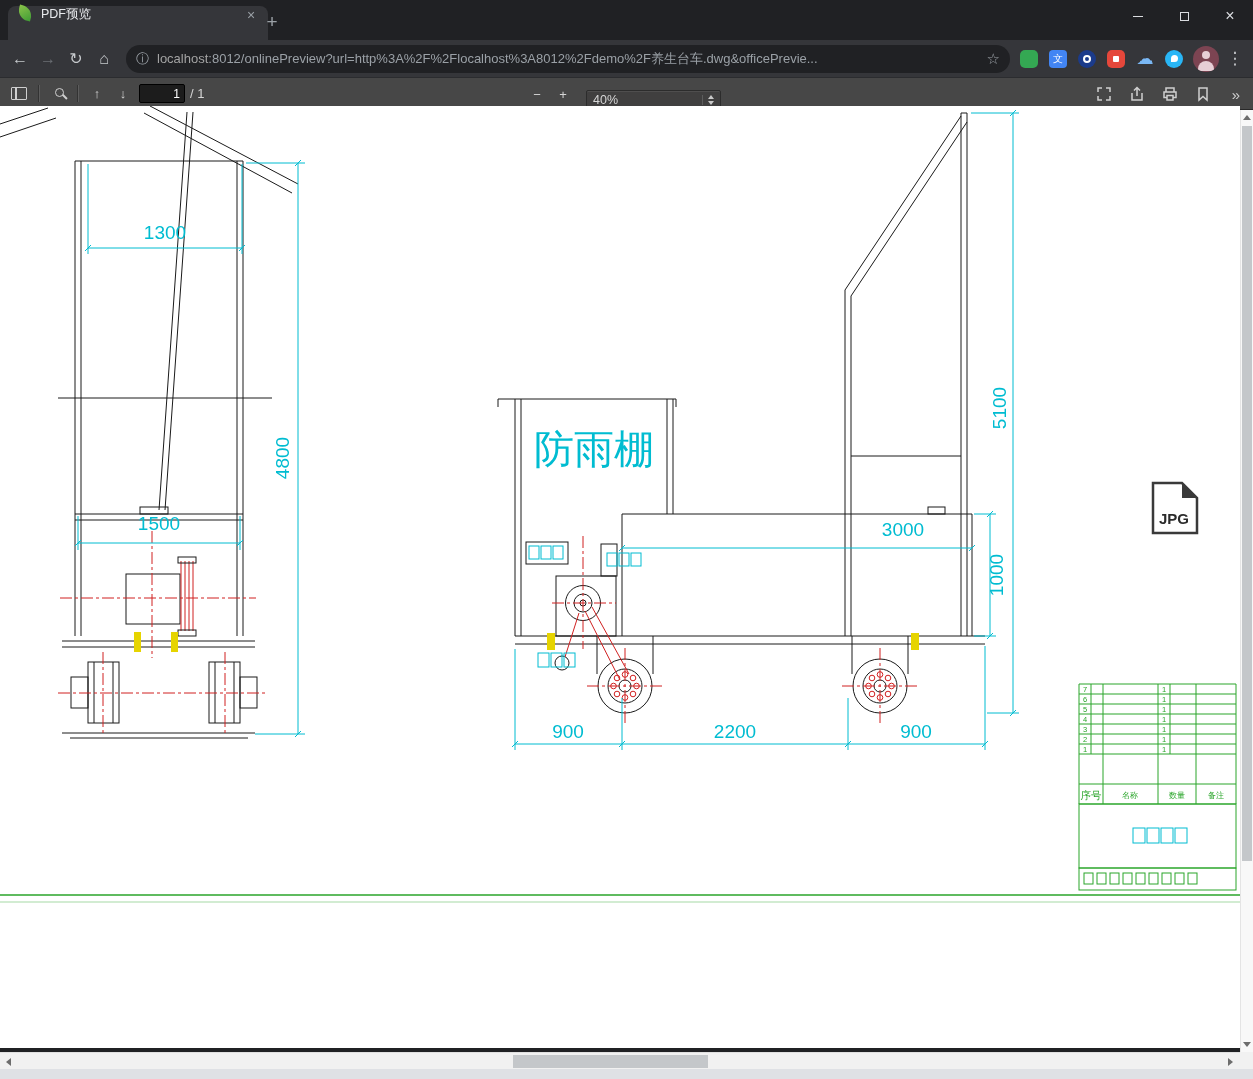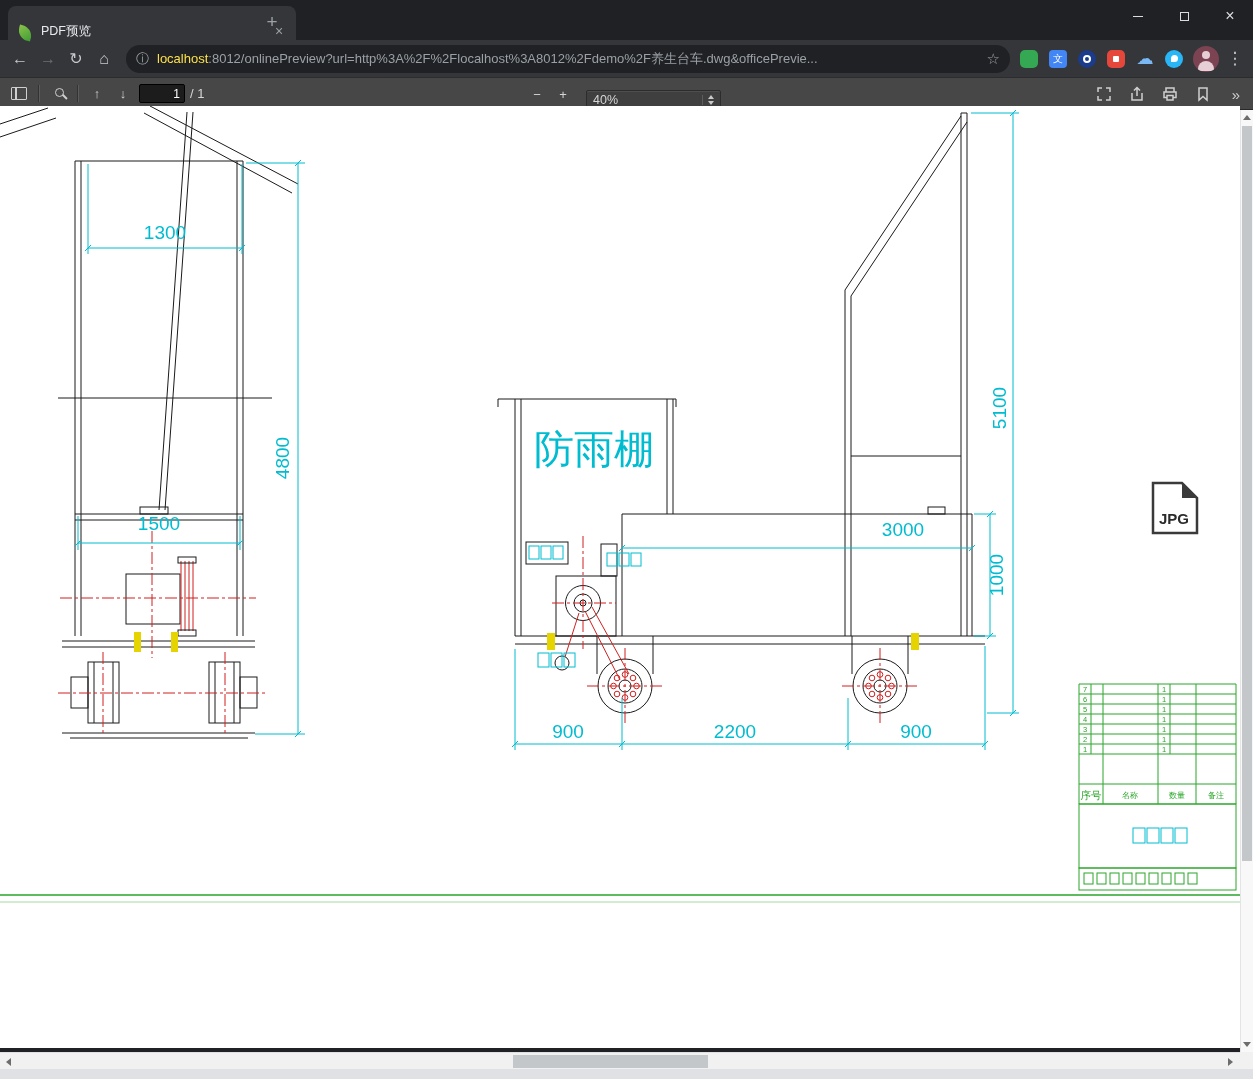--- a/index.html
+++ b/index.html
@@ -2,22 +2,22 @@
 <html><head>
 <meta charset="utf-8">
 <style>
   * { margin:0; padding:0; box-sizing:border-box; }
   html,body { width:1253px; height:1079px; overflow:hidden; background:#202124;
               font-family:"Liberation Sans", sans-serif; }
   .window { position:relative; width:1253px; height:1079px; }
 
   
   .tabstrip { position:relative; height:40px; background:#202124; }
-  .tab { position:absolute; left:8px; top:6px; width:288px; height:34px;
-         background:#35363a; border-radius:8px 8px 0 0; display:flex; align-items:flex-end;
+  .tab { position:absolute; left:8px; top:6px; width:260px; height:34px;
+         background:#35363a; border-radius:8px 8px 0 0; display:flex; align-items:flex-start;
          padding:0 8px 0 10px; }
   .leaf { width:14px; height:14px; background:linear-gradient(135deg,#8bc34a,#3f9c35);
           border-radius:0 80% 0 80%; transform:rotate(15deg); flex:0 0 auto; }
   .tab-title { color:#e8eaed; font-size:12.5px; margin-left:9px; flex:1;
                white-space:nowrap; overflow:hidden; }
   .tab-close { color:#9aa0a6; font-size:14px; width:18px; height:18px; line-height:18px;
                text-align:center; border-radius:50%; }
   .newtab { position:absolute; left:258px; top:9px; width:28px; height:28px; color:#9aa0a6;
             font-size:19px; line-height:26px; text-align:center; border-radius:50%; }
   .wincontrols { position:absolute; right:0; top:0; height:32px; display:flex; }
@@ -30,21 +30,21 @@
   
   .navbar { height:38px; background:#35363a; display:flex; align-items:center; padding:0 6px;
             border-bottom:1px solid #2b2c2f; }
   .navbtn { width:28px; height:28px; display:flex; align-items:center; justify-content:center;
             color:#c6c9cc; font-size:16px; border-radius:50%; flex:0 0 auto; }
   .navbtn.disabled { color:#6b6f74; }
   .omnibox { flex:1; height:28px; background:#202124; border-radius:14px; margin:0 8px;
              display:flex; align-items:center; padding:0 10px; min-width:0; }
   .info-icon { color:#9aa0a6; font-size:13px; margin-right:8px; flex:0 0 auto; }
   .urltext { font-size:13px; color:#9aa0a6; white-space:nowrap; overflow:hidden; flex:1; }
-  .urltext .host { color:#fde047; }
+  .urltext .host { color:#a3a3a3; }
   .star { color:#9aa0a6; font-size:15px; margin-left:8px; flex:0 0 auto; }
   .extrow { display:flex; align-items:center; gap:11px; margin:0 6px 0 2px; }
   .ext { width:18px; height:18px; border-radius:4px; display:flex; align-items:center;
          justify-content:center; font-size:10px; color:#fff; flex:0 0 auto; }
   .e1 { background:#34a853; border-radius:5px; }
   .e2 { background:#4285f4; }
   .e3 { background:#1b3b8b; border-radius:50%; }
   .e3 span { width:8px; height:8px; border:2px solid #fff; border-radius:50%; display:block; }
   .e4 { background:#e5473b; border-radius:5px; }
   .e4 span { width:6px; height:6px; background:#fff; border-radius:1px; display:block; }

